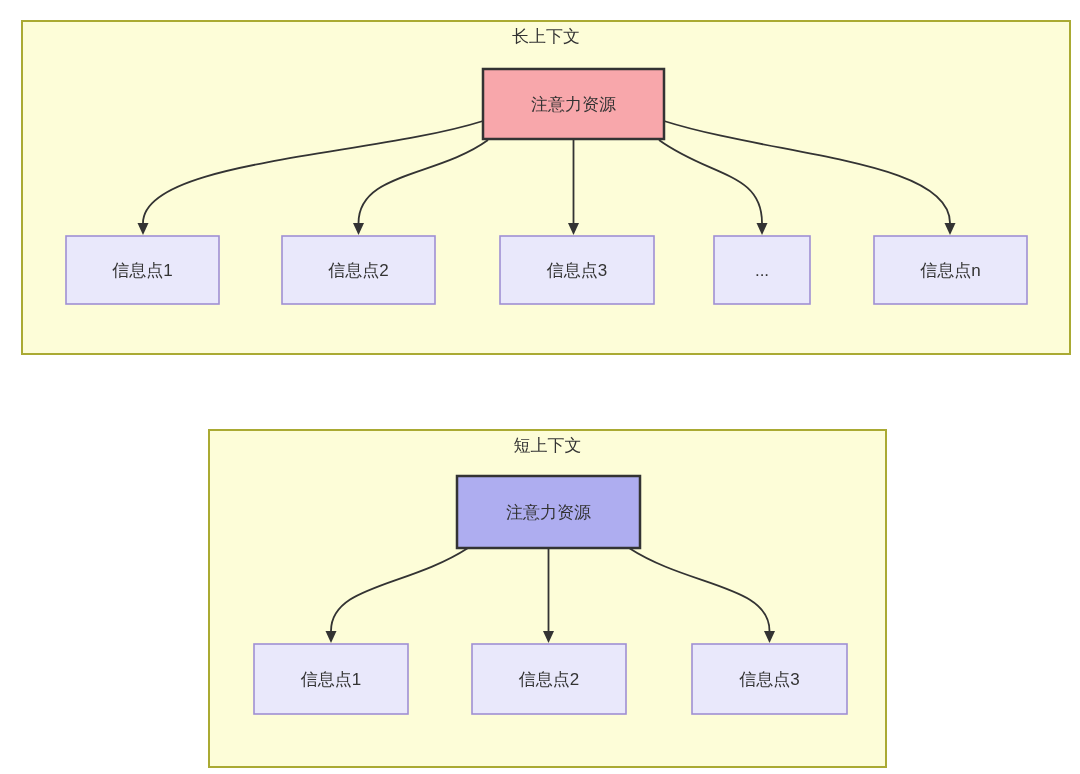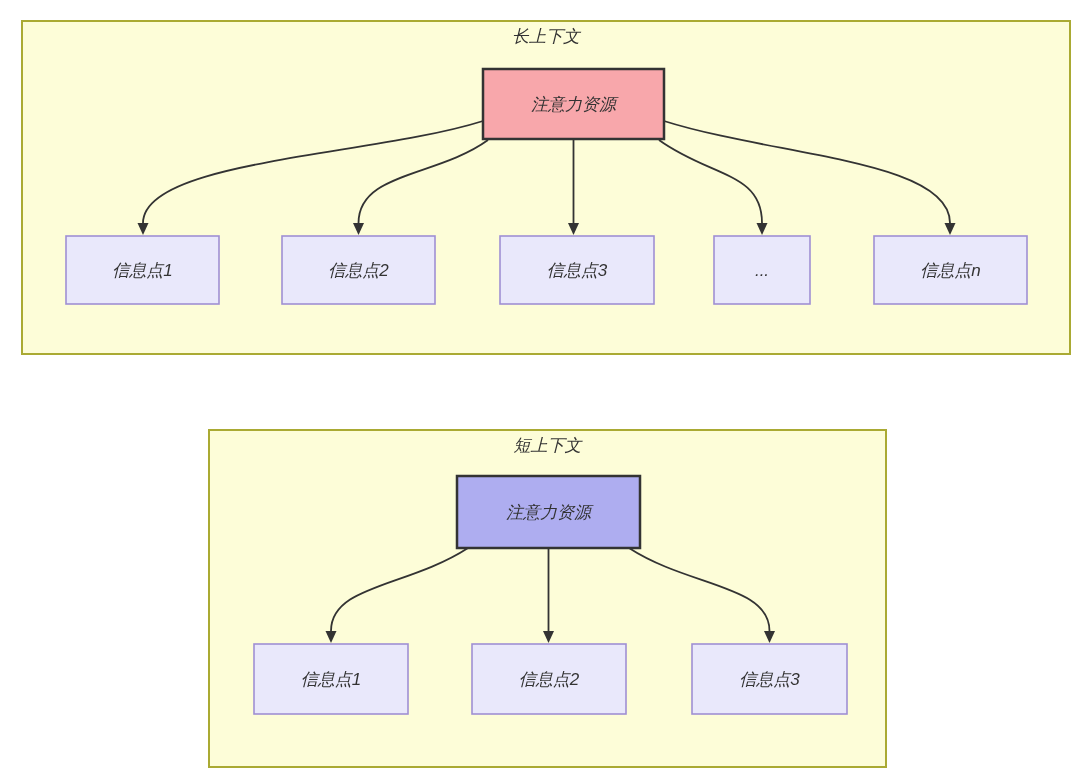--- a/index.html
+++ b/index.html
@@ -17,21 +17,20 @@
   * { margin: 0; padding: 0; box-sizing: border-box; }
   html, body {
     background: var(--page-bg);
     font-family: "Liberation Sans", sans-serif;
   }
   .canvas {
     width: 993px;
     height: 774px;
     position: relative;
     background: var(--page-bg);
-    font-style: italic;
   }
   svg { display: block; }
   text {
     font-family: "Liberation Sans", sans-serif;
     font-size: 17px;
     fill: var(--text);
   }
   .container-rect {
     fill: var(--container-fill);
     stroke: var(--container-border);

